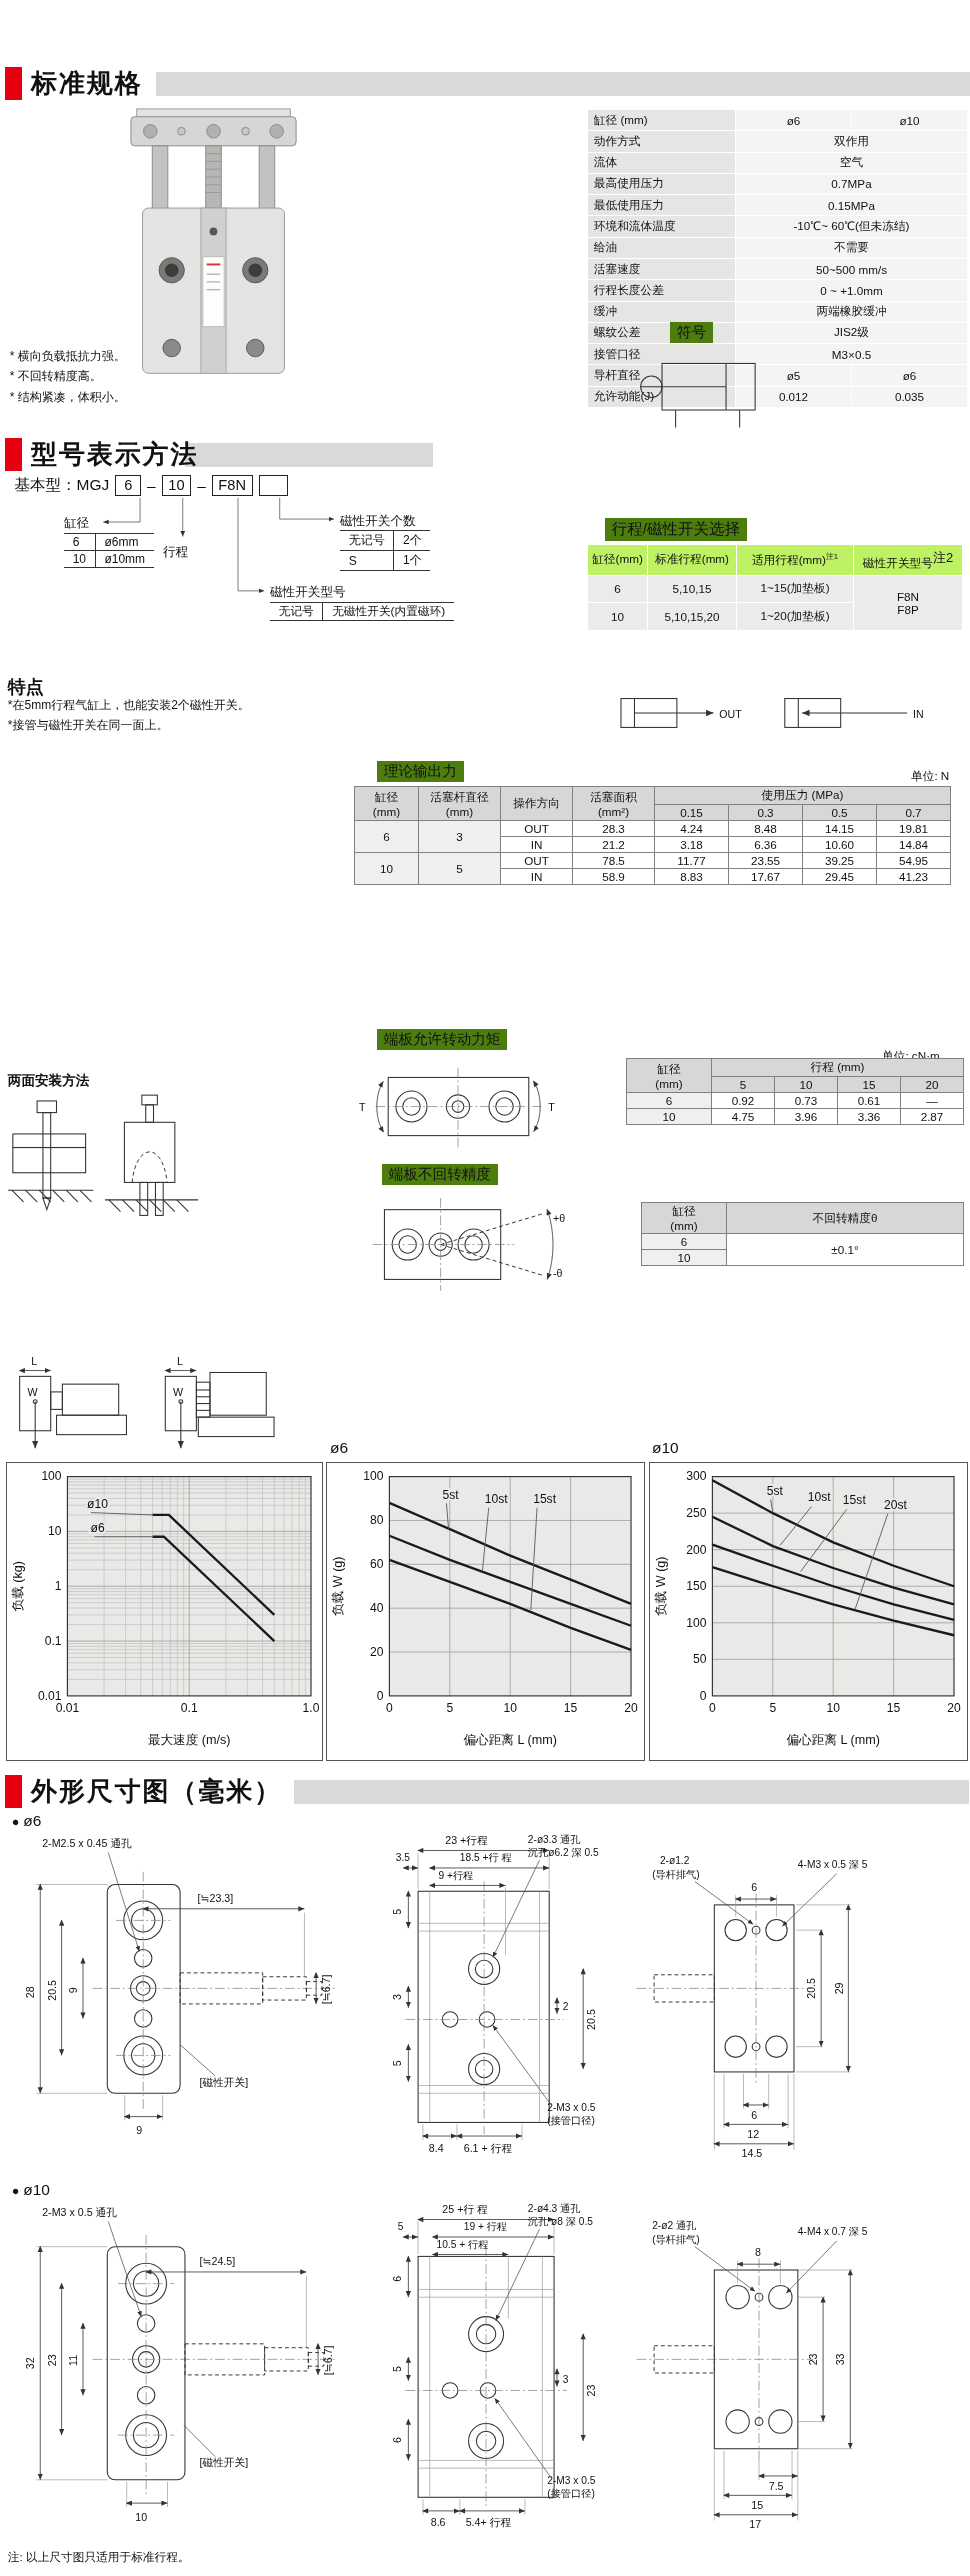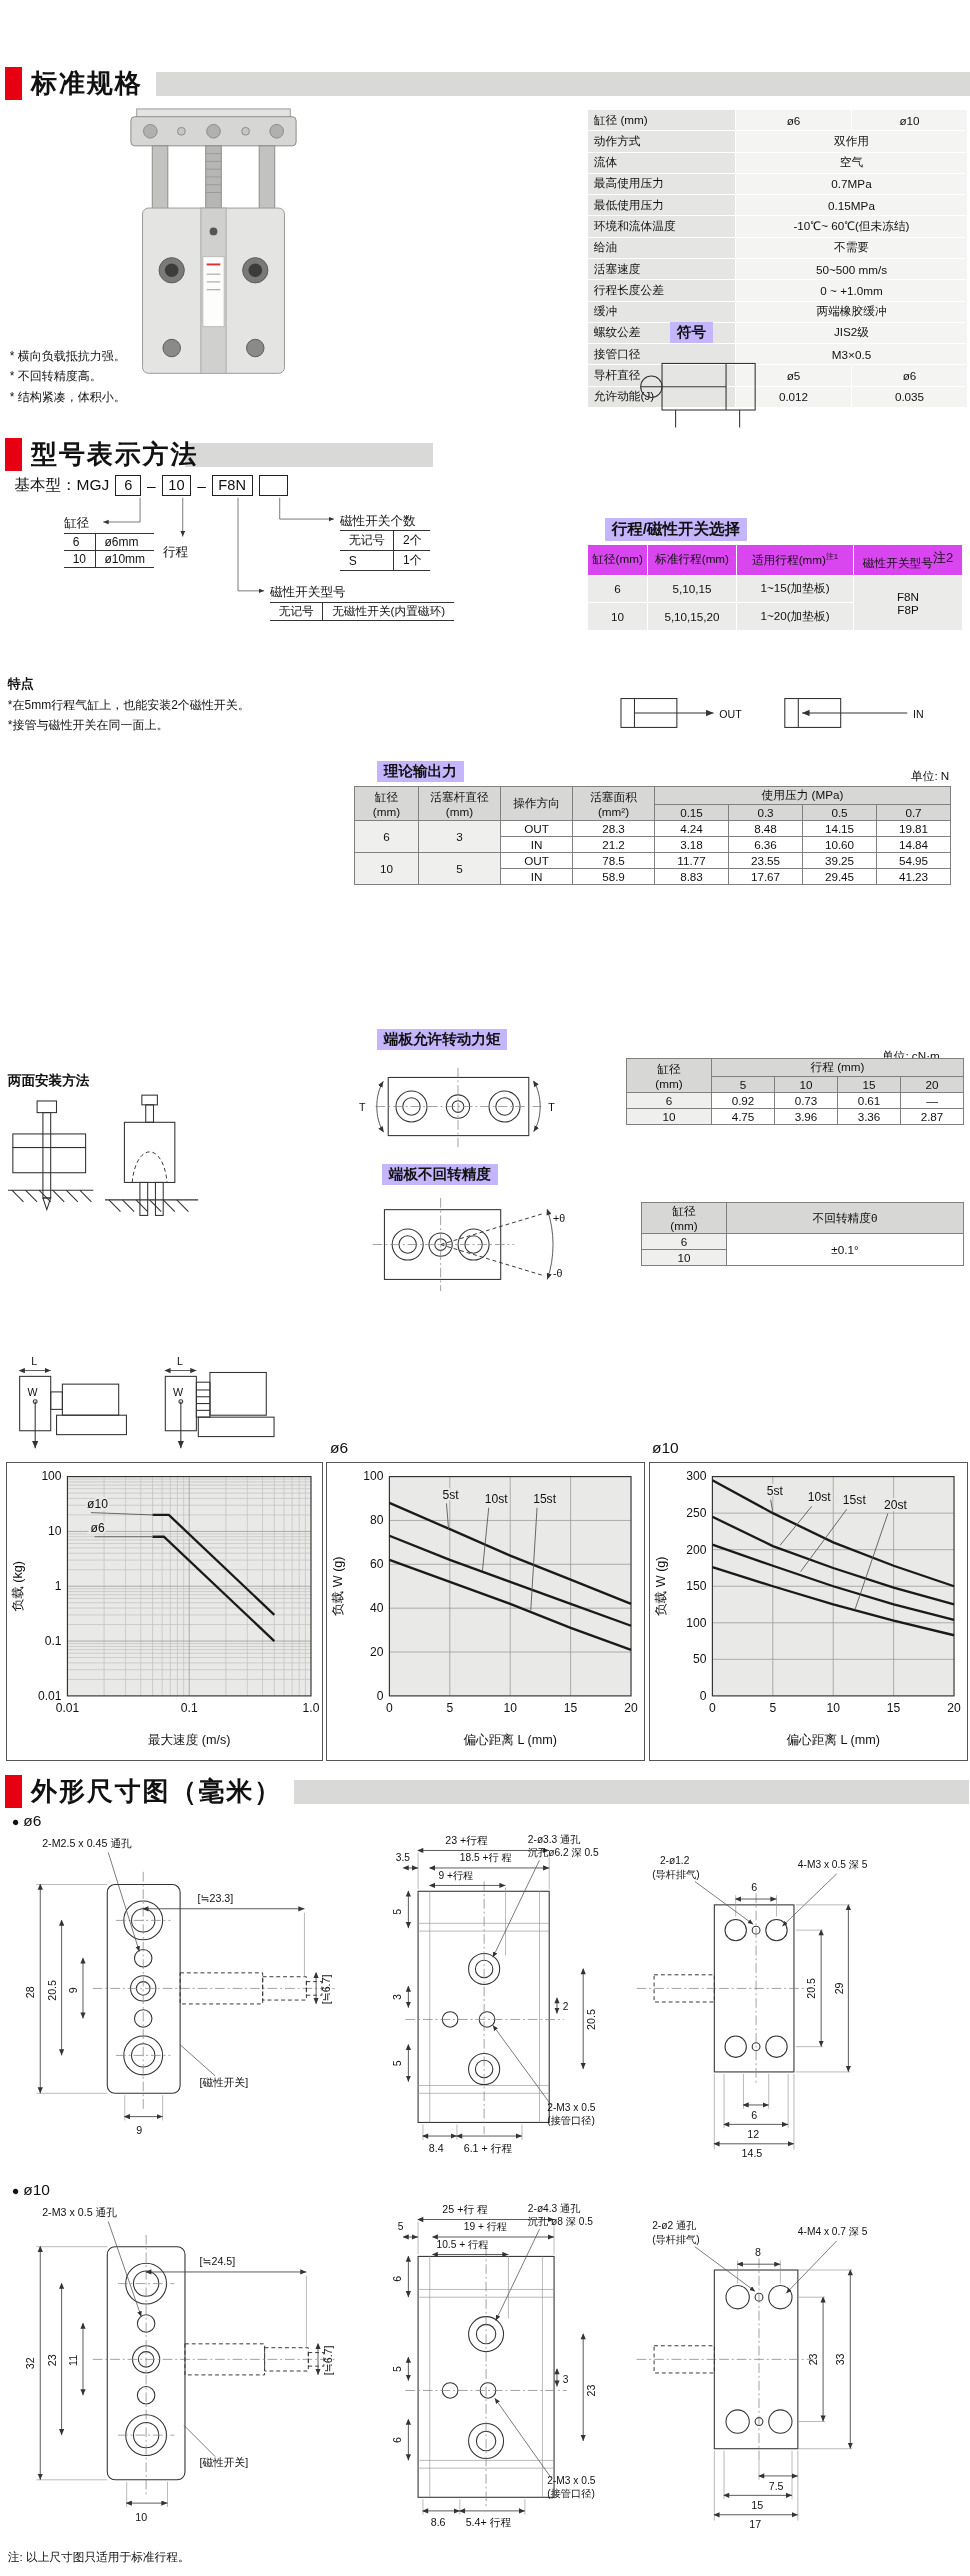--- a/index.html
+++ b/index.html
@@ -10,31 +10,31 @@
   .sech{position:absolute;left:5px;width:930px;height:37px}
   .sech .bar{position:absolute;top:5.8px;height:24px;background:#d9d9d8}
   .sech .red{position:absolute;left:0;top:1px;width:16.5px;height:33px;background:#e60012}
   .sech .t{position:absolute;left:26px;top:0;font-size:26px;font-weight:bold;letter-spacing:1.9px;white-space:nowrap}
   
   table.spec{border-collapse:collapse;width:379px;font-size:11.7px;table-layout:fixed}
   table.spec td{border:1.9px solid #fff;padding:1.9px 5.8px;height:16.5px;overflow:hidden;white-space:nowrap}
   table.spec td.lab{background:#e5e5e3;text-align:left}
   table.spec td.val{background:#f4f4f2;text-align:center}
   .feat div{font-size:12px;line-height:1.7;white-space:nowrap}
-  .subttl{position:absolute;background:#c4b5fd;font-weight:bold;font-size:14.6px;padding:1px 6.8px;white-space:nowrap}
-  .plainttl{position:absolute;font-weight:bold;font-size:13px;white-space:nowrap}
+  .subttl{position:absolute;background:#4d7c0f;font-weight:normal;font-size:14.6px;padding:1px 6.8px;white-space:nowrap}
+  .plainttl{position:absolute;font-weight:bold;font-size:18px;white-space:nowrap}
   .unit{position:absolute;font-size:11.7px;white-space:nowrap}
   
   table.ftable{border-collapse:collapse;font-size:11.7px;text-align:center;table-layout:fixed}
   table.ftable th,table.ftable td{border:1px solid #808080;padding:1px 2.9px;font-weight:normal;white-space:pre-line}
   table.ftable th{background:#d7d7d5}
   table.ftable td.g{background:#efefed}
   
   table.sstable{border-collapse:collapse;font-size:11.7px;text-align:center;table-layout:fixed}
-  table.sstable th{background:#d946ef;border:1.9px solid #fff;padding:3.9px 1px;font-weight:normal}
+  table.sstable th{background:#bef264;border:1.9px solid #fff;padding:3.9px 1px;font-weight:normal}
   table.sstable td{background:#ebebe9;border:1.9px solid #fff;padding:5.8px 1px}
   .notes div{font-size:10.2px;line-height:1.55;white-space:nowrap}
   
   table.mini{border-collapse:collapse;font-size:12px}
   table.mini td{border-top:1px solid #333;padding:1px 8.7px;white-space:nowrap}
   table.mini tr:last-child td{border-bottom:1px solid #333}
   table.mini td+td{border-left:1px solid #333}
   .mbox{display:inline-block;border:1.5px solid #222;min-width:12.6px;height:19.4px;line-height:19.4px;
         padding:0 5.8px;text-align:center;font-size:14.6px;vertical-align:middle;background:#fff}
   .mrow{position:absolute;display:flex;align-items:center;gap:5.8px;font-size:15.5px;white-space:nowrap}

